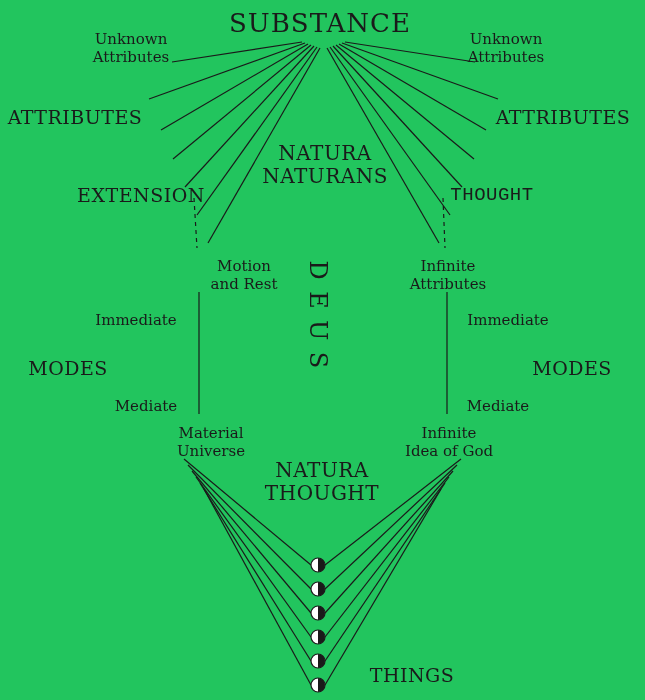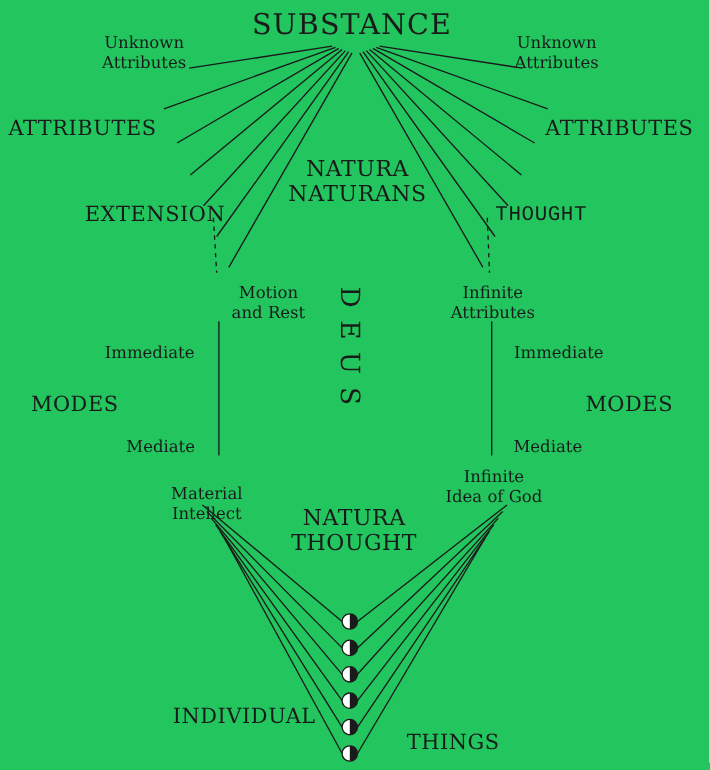--- a/index.html
+++ b/index.html
@@ -168,30 +168,29 @@
 
   <div class="lbl fs-small" style="left:136px; top:311px;">Immediate</div>
   <div class="lbl fs-small" style="left:508px; top:311px;">Immediate</div>
 
   <div class="lbl fs-big" style="left:68px; top:357px;">MODES</div>
   <div class="lbl fs-big" style="left:572px; top:357px;">MODES</div>
 
   <div class="lbl fs-small" style="left:146px; top:397px;">Mediate</div>
   <div class="lbl fs-small" style="left:498px; top:397px;">Mediate</div>
 
-  <div class="lbl fs-small" style="left:188px; top:424px;margin-top:16px;">
+  <div class="lbl fs-small" style="left:211px; top:424px;">
     <div>Material</div>
-    <div>Intellect</div>
+    <div>Universe</div>
   </div>
   <div class="lbl fs-small" style="left:449px; top:424px;">
     <div>Infinite</div>
     <div>Idea of God</div>
   </div>
 
   <div class="lbl fs-mid" style="left:322px; top:459px;">
     <div>NATURA</div>
     <div>THOUGHT</div>
   </div>
 
-  <div class="lbl fs-big" style="left:222px; top:640px;">INDIVIDUAL</div>
   <div class="lbl fs-big" style="left:412px; top:640px;margin-top:24px;">THINGS</div>
 
 </div>
 
 </body></html>

